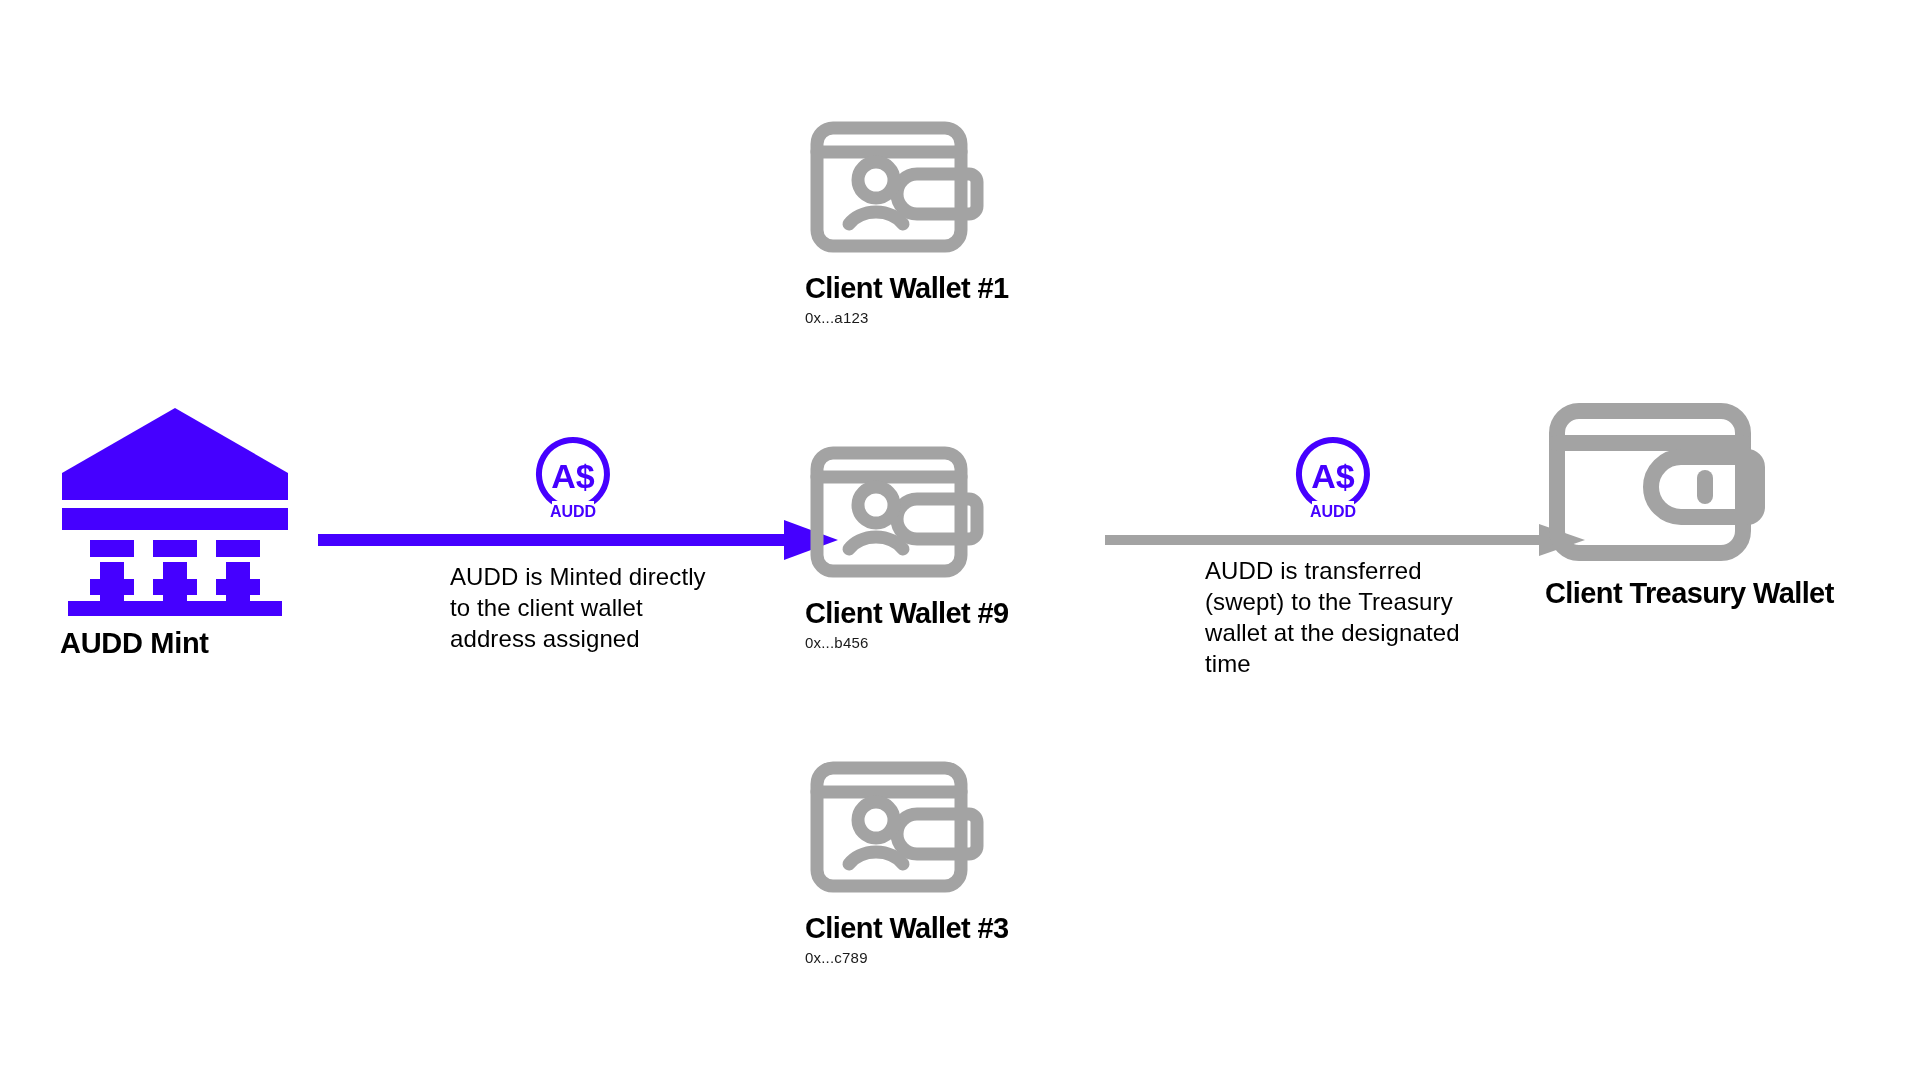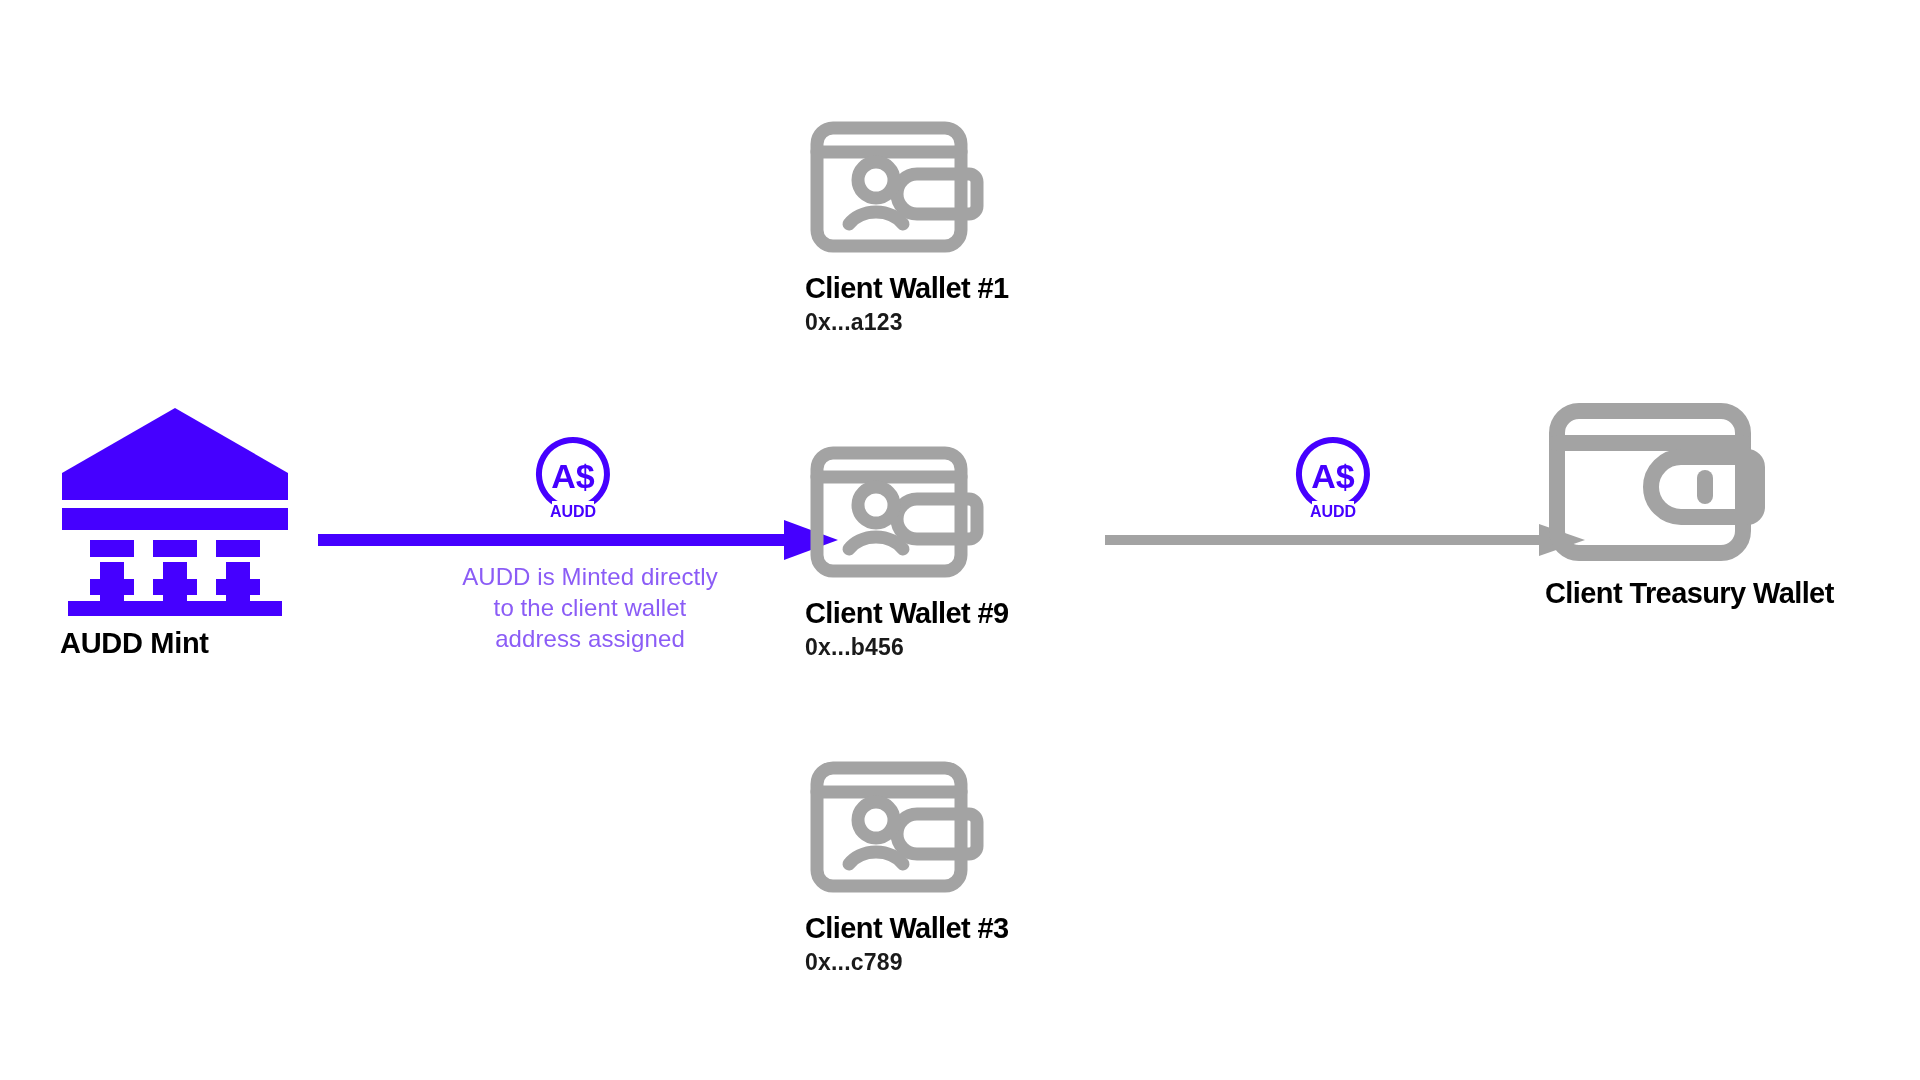--- a/index.html
+++ b/index.html
@@ -45,22 +45,22 @@
   .wallet-node .icon { width: 186px; height: 160px; }
   .wallet-title {
     font-size: 29px;
     font-weight: 700;
     letter-spacing: -0.6px;
     margin-top: 12px;
     white-space: nowrap;
     color: #000;
   }
   .wallet-addr {
-    font-size: 23px;
-    font-weight: 700;
+    font-size: 15px;
+    font-weight: 400;
     letter-spacing: 0.2px;
     margin-top: 4px;
     color: #1a1a1a;
     white-space: nowrap;
   }
 
   #wallet-1 { left: 805px; top: 100px; }
   #wallet-2 { left: 805px; top: 425px; }
   #wallet-3 { left: 805px; top: 740px; }
 
@@ -75,24 +75,23 @@
   #arrow-sweep  { left: 1105px; top: 520px; width: 480px; height: 40px; }
 
   
   .coin { position: absolute; width: 86px; height: 92px; }
   #coin-mint  { left: 530px;  top: 435px; }
   #coin-sweep { left: 1290px; top: 435px; }
 
   
   .caption {
     position: absolute;
-    text-align: center;
     font-size: 24px;
     line-height: 1.29;
-    color: #8b5cf6;
+    color: #000000;
     font-weight: 400;
     letter-spacing: 0.1px;
   }
   #caption-mint  { left: 450px;  top: 562px; width: 280px; }
   #caption-sweep { left: 1205px; top: 556px; width: 282px; }
 </style>
 </head>
 <body>
 
 <div class="stage">
@@ -201,20 +200,21 @@
 
   <div class="coin" id="coin-sweep">
     <svg viewBox="0 0 86 92" width="86" height="92" aria-hidden="true">
       <path d="M43 5 A34 34 0 1 1 42.9 5 Z" fill="none" stroke="#4500FF" stroke-width="6"></path>
       <text x="43" y="53" font-family="'Liberation Sans', sans-serif" font-size="34" font-weight="700" fill="#4500FF" text-anchor="middle">A$</text>
       <rect x="22" y="66" width="42" height="19" fill="#ffffff"></rect>
       <text x="43" y="82" font-family="'Liberation Sans', sans-serif" font-size="16" font-weight="700" fill="#4500FF" text-anchor="middle">AUDD</text>
     </svg>
   </div>
 
+  <div class="caption" id="caption-sweep">AUDD is transferred (swept) to the Treasury wallet at the designated time</div>
 
   <div class="node" id="treasury">
     <div class="icon">
       <svg viewBox="0 0 230 180" width="230" height="180" aria-hidden="true">
         <g fill="none" stroke="#A3A3A3" stroke-width="16" stroke-linecap="round" stroke-linejoin="round">
           <path d="M34 168 h142 a22 22 0 0 0 22 -22 V48 a22 22 0 0 0 -22 -22 H34 a22 22 0 0 0 -22 22 v98 a22 22 0 0 0 22 22"></path>
           <path d="M12 58 h186"></path>
           <path d="M136 72 h66 a10 10 0 0 1 10 10 v40 a10 10 0 0 1 -10 10 h-66 a30 30 0 0 1 0 -60 z"></path>
           <path d="M160 93 v18"></path>
         </g>

